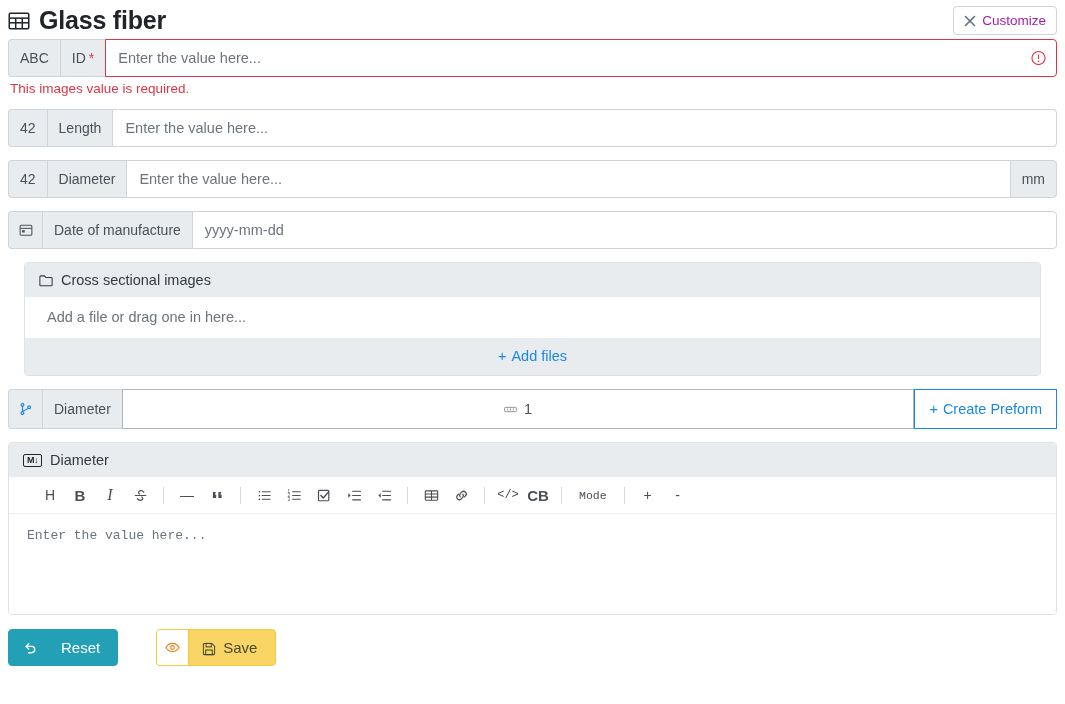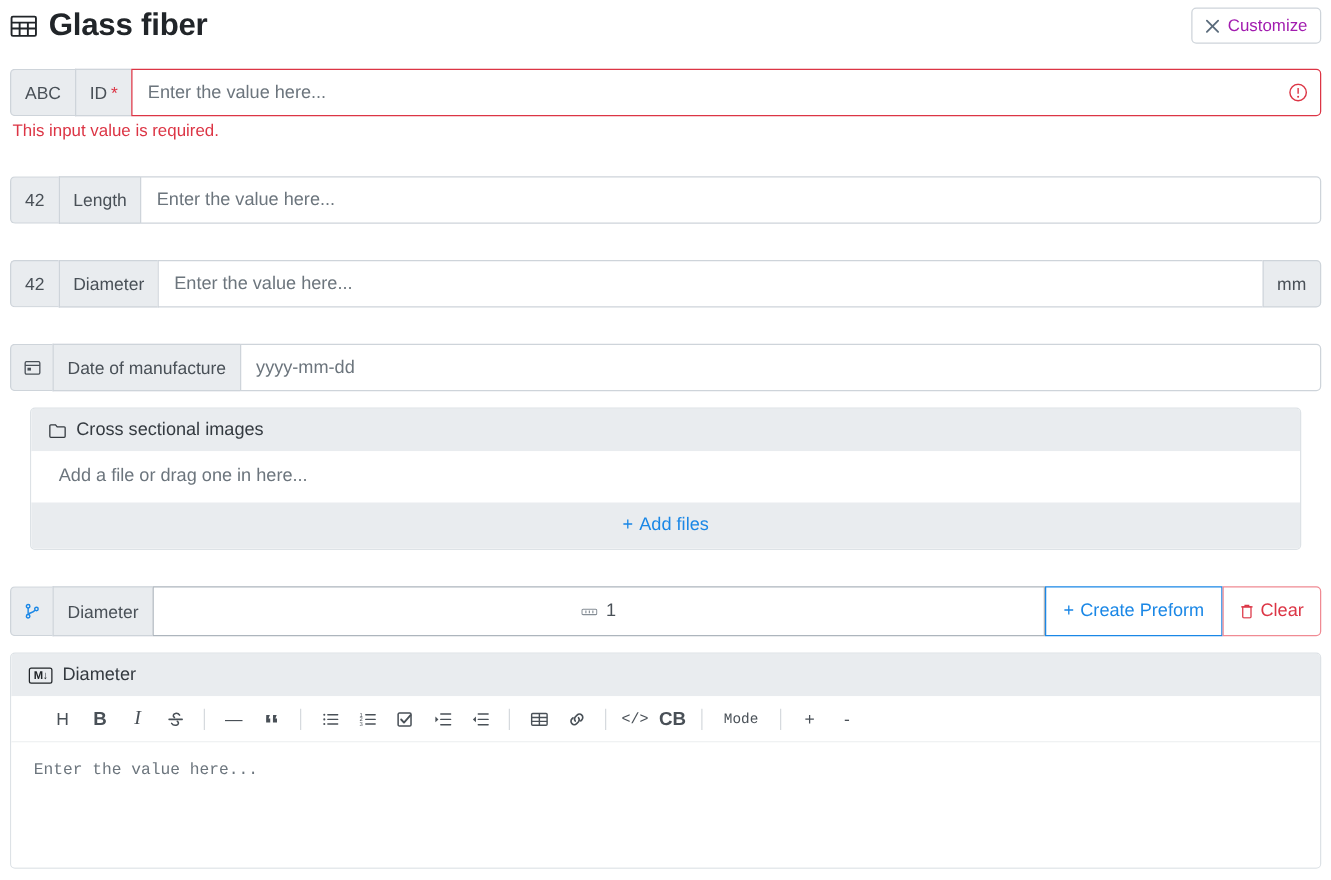--- a/index.html
+++ b/index.html
@@ -26,21 +26,21 @@
   }
   .customize-btn {
     display: inline-flex; align-items: center; gap: 6px;
     border: 1px solid #ced4da; background: #fff; border-radius: 4px;
     padding: 6px 10px; font-size: 13.5px; color: #a21caf;
     cursor: pointer;
   }
   .customize-btn .ci { width: 12px; height: 12px; display:block; color:#5a6b7b; }
 
   
-  .row { display: flex; align-items: stretch; margin: 16px 8px 0 8px; }
+  .row { display: flex; align-items: stretch; margin: 0 8px 0 8px; }
   .row-gap { height: 13px; }
   .addon {
     background: #e9ecef; border: 1px solid #ced4da; border-right: none;
     display: flex; align-items: center; justify-content: center;
     font-size: 14px; color: #495057; padding: 0 11px;
     white-space: nowrap;
   }
   .addon.first { border-radius: 4px 0 0 4px; }
   .addon.tail { border-left: 1px solid #ced4da; border-right: 1px solid #ced4da;
                 border-radius: 0 4px 4px 0; }
@@ -225,21 +225,21 @@
       <span>Enter the value here...</span>
       <span class="err-icon">
         <svg viewBox="0 0 16 16" fill="none" stroke="currentColor" stroke-width="1.2">
           <circle cx="8" cy="8" r="7"></circle>
           <line x1="8" y1="4.2" x2="8" y2="9"></line>
           <circle cx="8" cy="11.6" r="0.85" fill="currentColor" stroke="none"></circle>
         </svg>
       </span>
     </div>
   </div>
-  <div class="err-msg">This input value is required.</div>
+  <div class="err-msg">This images value is required.</div>
 
   <div class="row-gap"></div>
 
   <div class="row">
     <div class="addon first">42</div>
     <div class="addon">Length</div>
     <div class="field">
       <span>Enter the value here...</span>
     </div>
   </div>
@@ -315,30 +315,20 @@
             <line x1="7" y1="3.4" x2="7" y2="5.6"></line>
             <line x1="10" y1="3.4" x2="10" y2="5.6"></line>
           </svg>
         </span>
         <span>1</span>
       </span>
     </div>
     <div class="btn-create">
       <span>+</span>
       <span>Create Preform</span>
-    </div>
-    <div class="btn-clear">
-      <span>
-        <svg viewBox="0 0 12 13" fill="none" stroke="currentColor" stroke-width="1.1">
-          <line x1="1" y1="2.6" x2="11" y2="2.6"></line>
-          <path d="M2.4 2.6h7.2v8.6a1 1 0 0 1-1 1H3.4a1 1 0 0 1-1-1z"></path>
-          <path d="M4.4 2.6V1.3h3.2v1.3"></path>
-        </svg>
-      </span>
-      <span>Clear</span>
     </div>
   </div>
 
   <div class="row-gap"></div>
 
   <div class="editor">
     <div class="editor-head">
       <span class="md-badge">M↓</span>
       <span>Diameter</span>
     </div>

